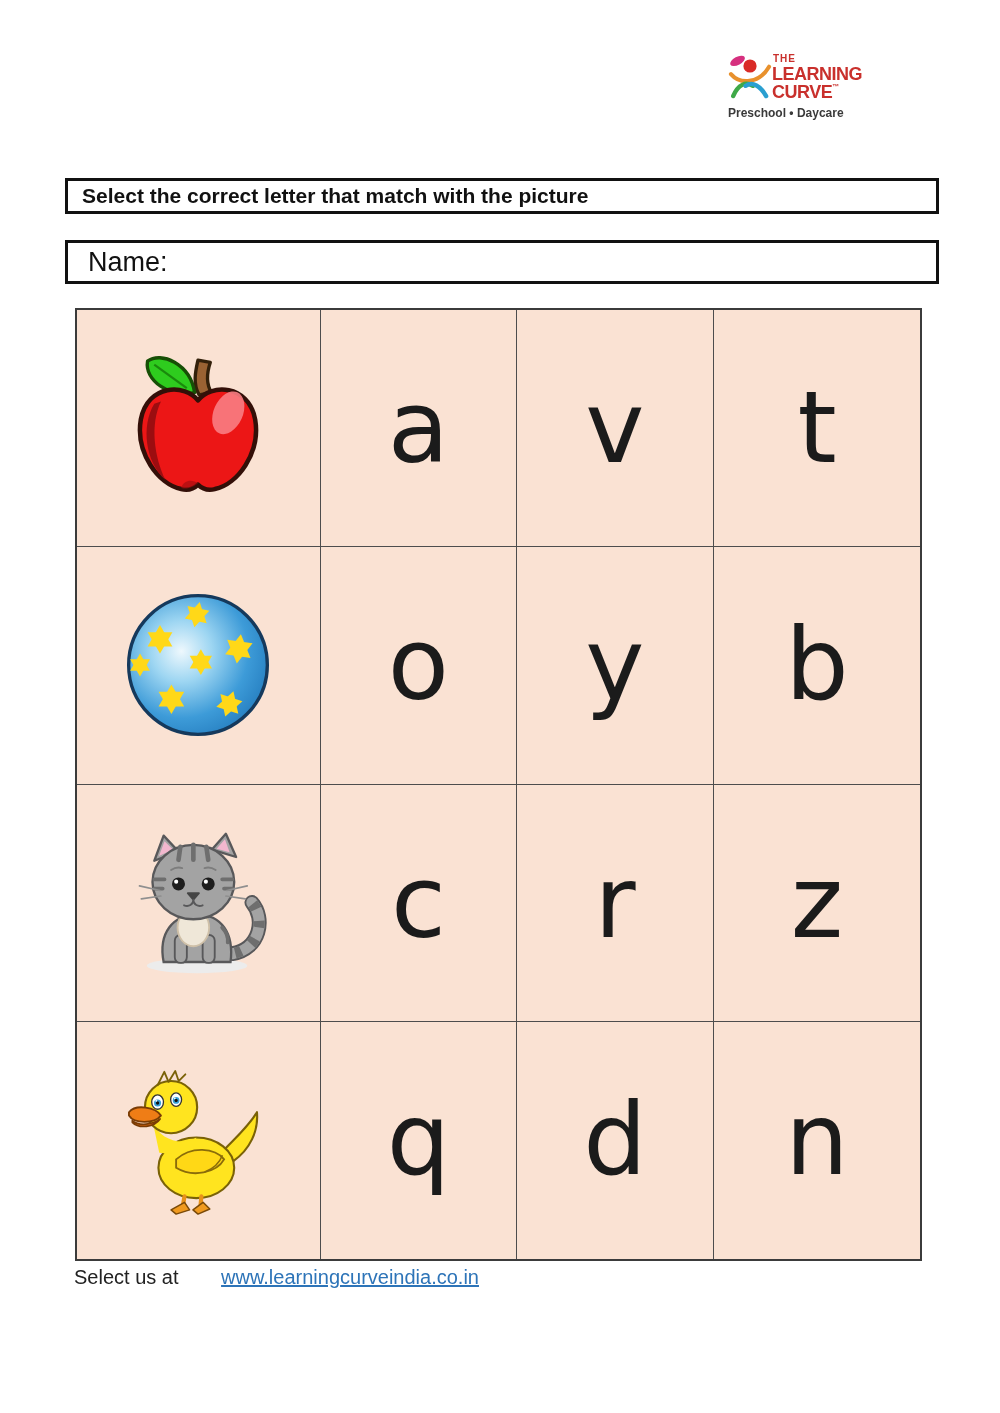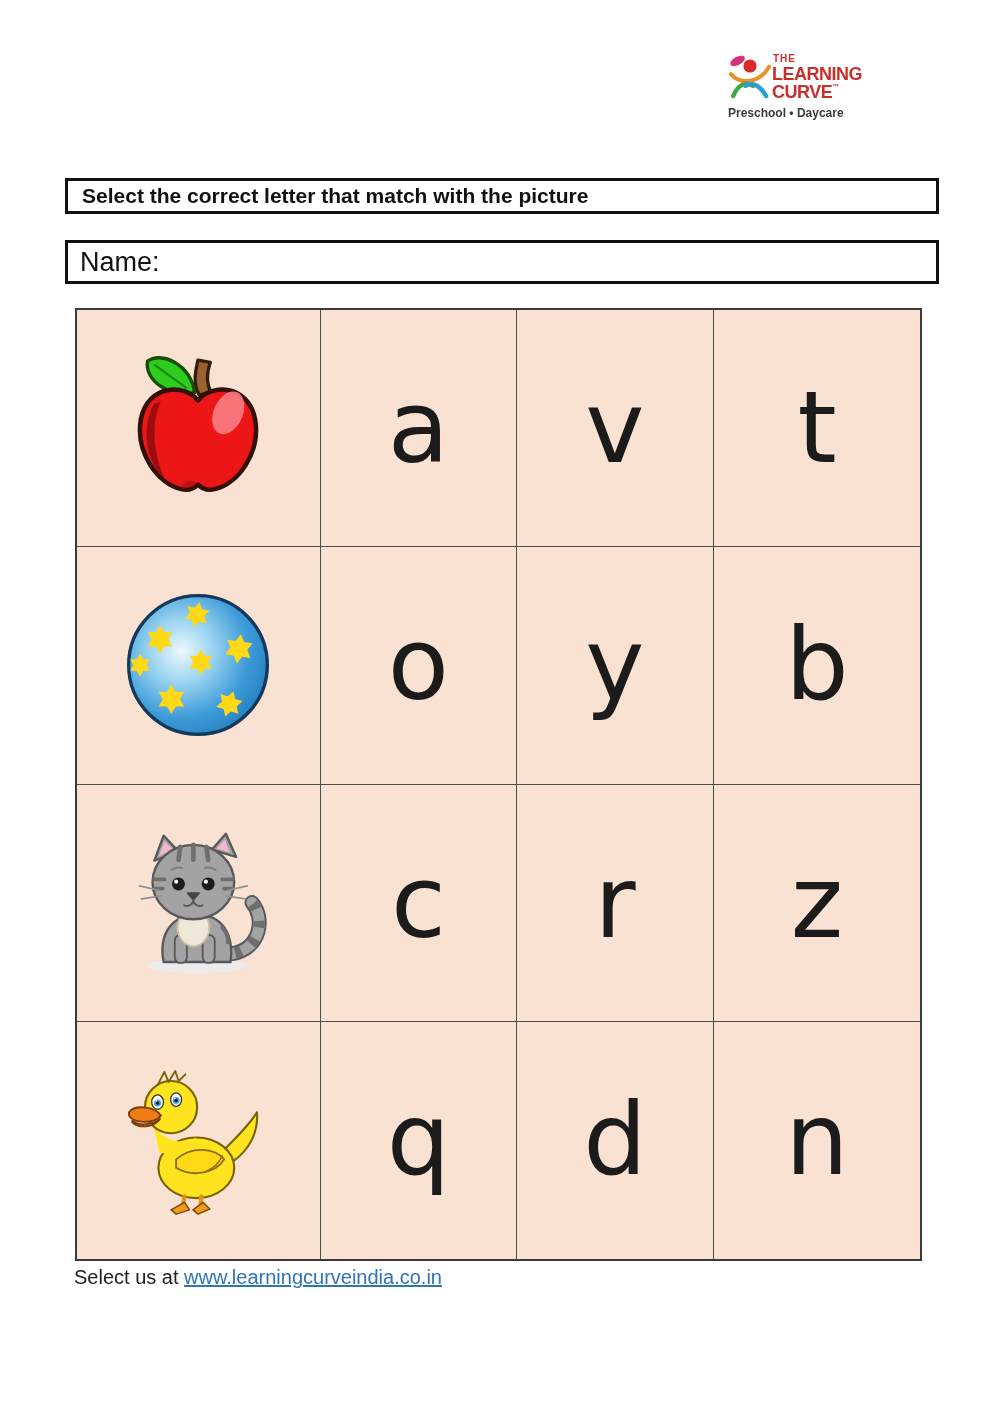--- a/index.html
+++ b/index.html
@@ -20,21 +20,21 @@
   .logo-tagline { color:#3a3a3a; font-size:12px; font-weight:bold; margin-top:4px; width:148px; }
 
   
   .title-box {
     position:absolute; left:65px; top:178px; width:874px; height:36px;
     border:3px solid #111; display:flex; align-items:center; padding-left:14px;
     font-size:21px; font-weight:bold; color:#111;
   }
   .name-box {
     position:absolute; left:65px; top:240px; width:874px; height:44px;
-    border:3px solid #111; display:flex; align-items:center; padding-left:12px;
+    border:3px solid #111; display:flex; align-items:center; padding-left:20px;
     font-size:27px; color:#111;
   }
   .name-blank { flex:1; height:100%; }
 
   
   .grid {
     position:absolute; left:75px; top:308px; width:847px; height:953px;
     display:grid; grid-template-columns:245fr 197fr 198fr 207fr;
     grid-template-rows:repeat(4,1fr);
     border:2px solid #3b3b3b; background:#fae2d3;
@@ -46,21 +46,21 @@
   .cell:nth-child(4n) { border-right:none; }
   .cell:nth-last-child(-n+4) { border-bottom:none; }
   .letter {
     font-family:"DejaVu Sans", sans-serif; font-size:100px; color:#1b1b1b;
     line-height:1; user-select:none;
   }
   .img-cell svg { display:block; }
 
   
   .footer { position:absolute; left:74px; top:1266px; font-size:20px; color:#222; }
-  .footer a { color:#2d74b8; text-decoration:underline; cursor:pointer; }
+  .footer a { color:#2d74b8; text-decoration:underline; cursor:pointer;margin-left:37px; }
 </style>
 </head>
 <body>
 
 <div class="page">
 
   <div class="logo">
     <div class="logo-row">
       <svg class="logo-mark" viewBox="0 0 60 64">
         <ellipse cx="13" cy="10" rx="11" ry="5.5" transform="rotate(-28 13 10)" fill="#d6307f"></ellipse>

